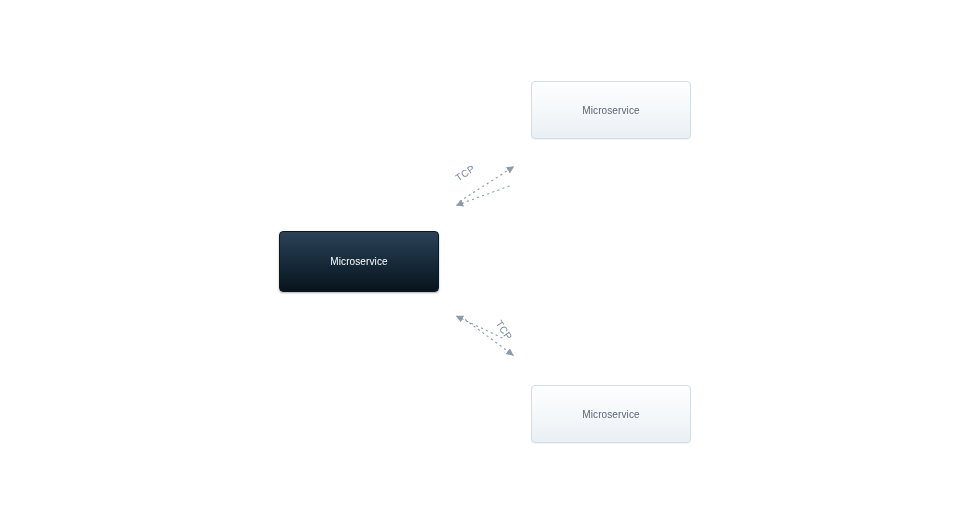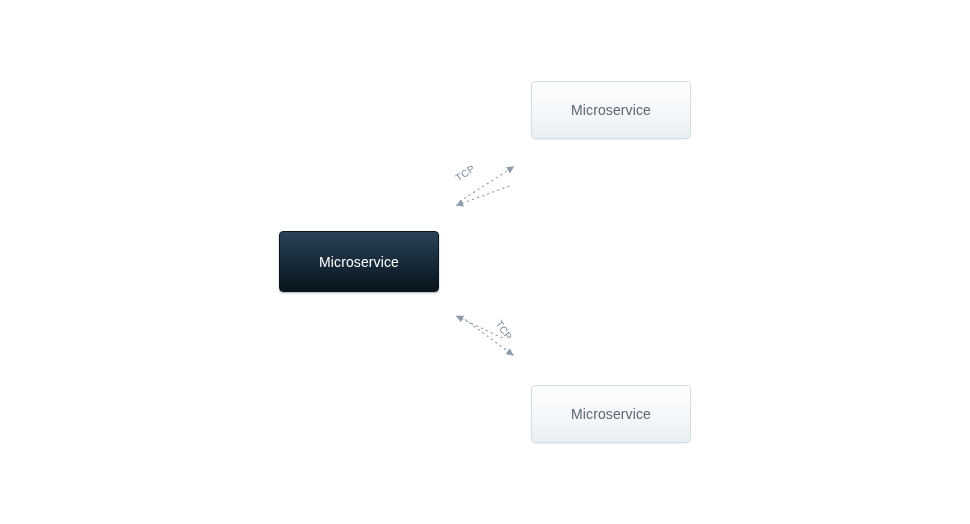--- a/index.html
+++ b/index.html
@@ -20,21 +20,21 @@
   }
 
   
   .node {
     position: absolute;
     box-sizing: border-box;
     display: flex;
     align-items: center;
     justify-content: center;
     border-radius: 4px;
-    font-size: 14px;
+    font-size: 10px;
     letter-spacing: 0.1px;
     white-space: nowrap;
     user-select: none;
   }
 
   .node-dark {
     background: linear-gradient(to bottom, #2b4257 0%, #1d3243 35%, #10212e 72%, #08141c 100%);
     color: #ffffff;
     border: 1px solid #0b1821;
     box-shadow: 0 1px 2px rgba(10,25,40,0.35);

